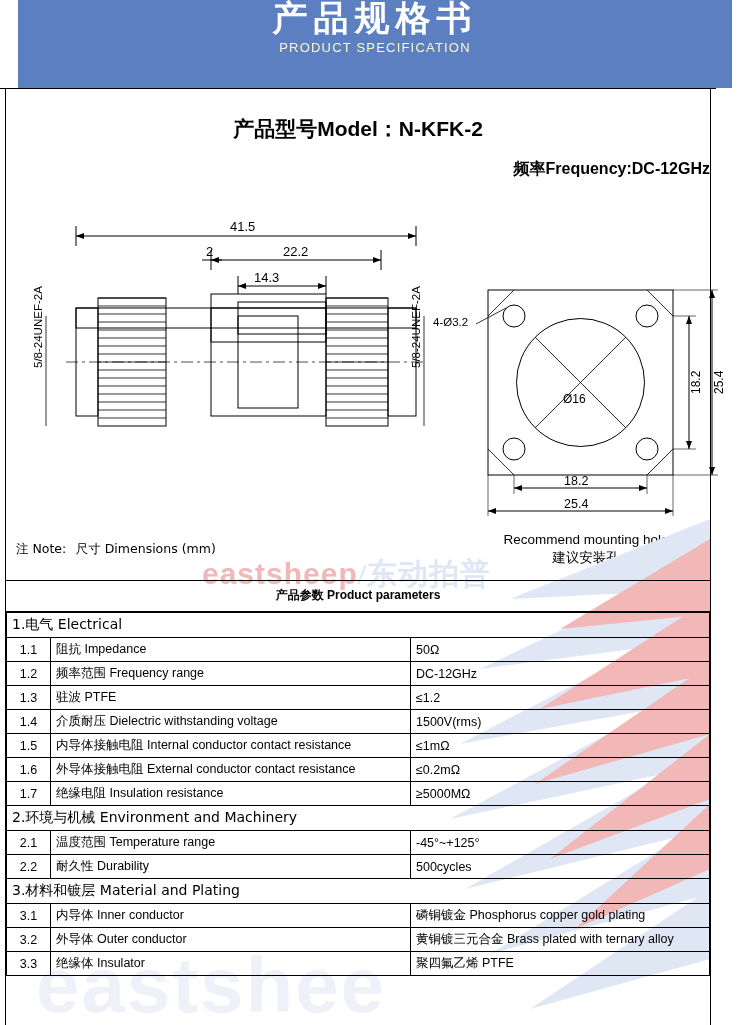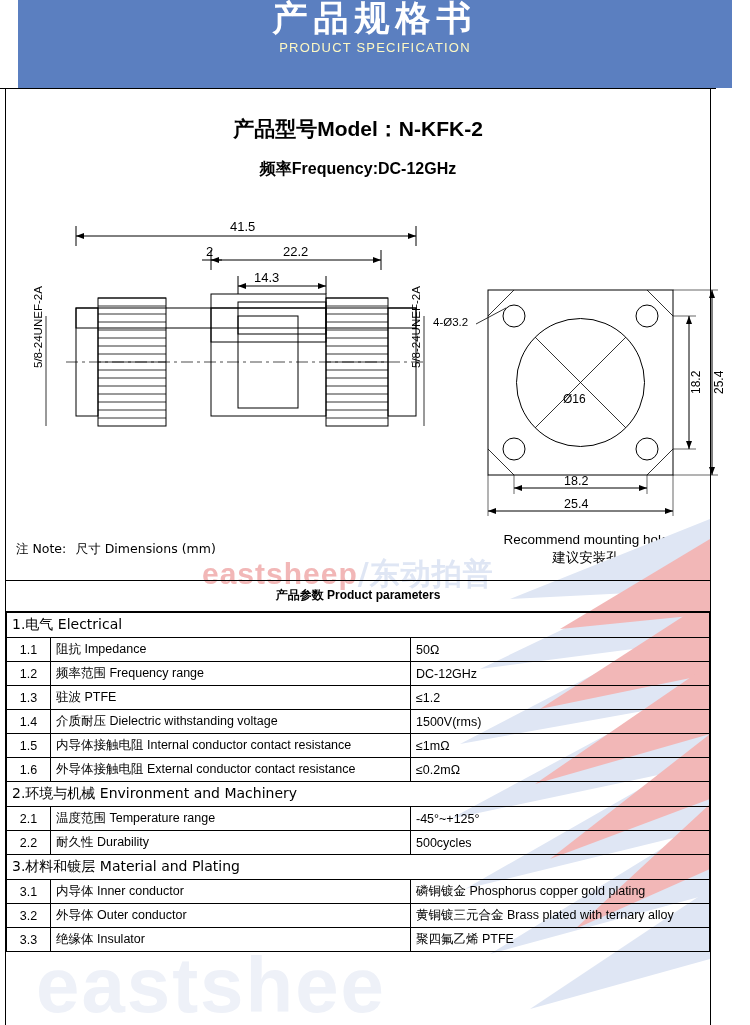--- a/index.html
+++ b/index.html
@@ -35,35 +35,35 @@
     padding-left:40px;
   }
   .frame {
     position:absolute; left:5px; right:5px; top:0; bottom:0;
     border-left:1px solid #000; border-right:1px solid #000;
   }
 
   
   .title-block { text-align:center; padding-top:26px; }
   .model { font-size:21px; font-weight:bold; }
-  .freq { font-size:16px; font-weight:bold; margin-top:16px; }
+  .freq { font-size:16px; font-weight:bold; margin-top:16px;text-align:right; }
 
   
   .drawing { position:relative; height:400px; }
   .note {
     position:absolute; left:10px; bottom:22px; font-size:12.5px;
   }
 
   
   .wm-text {
     position:absolute; left:196px; top:374px;
     font-size:30px; color:#f2b7b7; font-weight:bold; letter-spacing:1px;
     white-space:nowrap; pointer-events:none;
   }
-  .wm-text .cn { color:#dfe6f4; }
+  .wm-text .cn { color:#dfe6f4;font-family:Liberation Serif, serif; }
   .wm-bottom {
     position:absolute; left:30px; bottom:-6px;
     font-size:78px; color:#eef1f8; font-weight:bold; letter-spacing:2px;
     white-space:nowrap; pointer-events:none; z-index:0;
   }
   .wm-burst { position:absolute; right:0; top:430px; z-index:0; pointer-events:none; }
 
   
   .params { position:relative; z-index:2; }
   .params-title {
@@ -271,20 +271,25 @@
           <tr>
             <td class="idx">1.5</td>
             <td class="name"><span class="cjk">内导体接触电阻</span> <span>Internal  conductor contact resistance</span></td>
             <td class="val">≤1mΩ</td>
           </tr>
           <tr>
             <td class="idx">1.6</td>
             <td class="name"><span class="cjk">外导体接触电阻</span> <span>External  conductor contact resistance</span></td>
             <td class="val">≤0.2mΩ</td>
           </tr>
+          <tr>
+            <td class="idx">1.7</td>
+            <td class="name"><span class="cjk">绝缘电阻</span> <span> Insulation resistance</span></td>
+            <td class="val">≥5000MΩ</td>
+          </tr>
 
           <tr>
             <td class="sec cjk" colspan="3">2.环境与机械 Environment and Machinery</td>
           </tr>
           <tr>
             <td class="idx">2.1</td>
             <td class="name"><span class="cjk">温度范围</span> <span>Temperature range</span></td>
             <td class="val">-45°~+125°</td>
           </tr>
           <tr>

